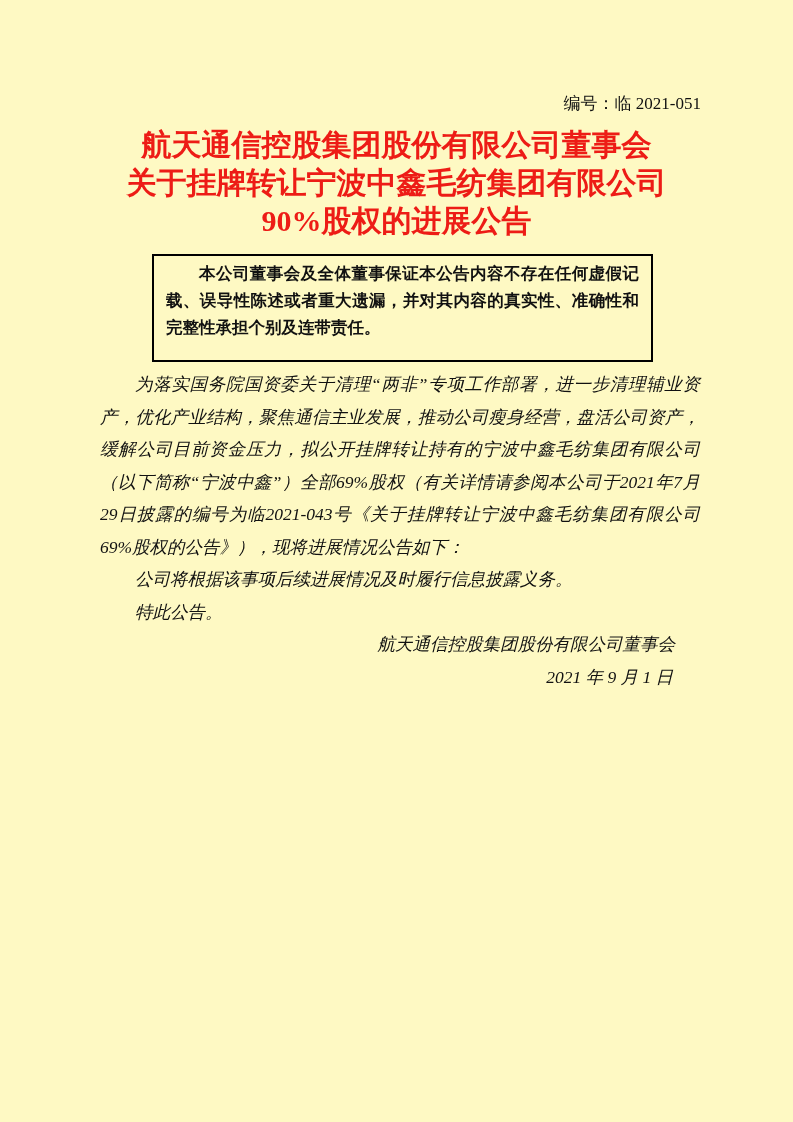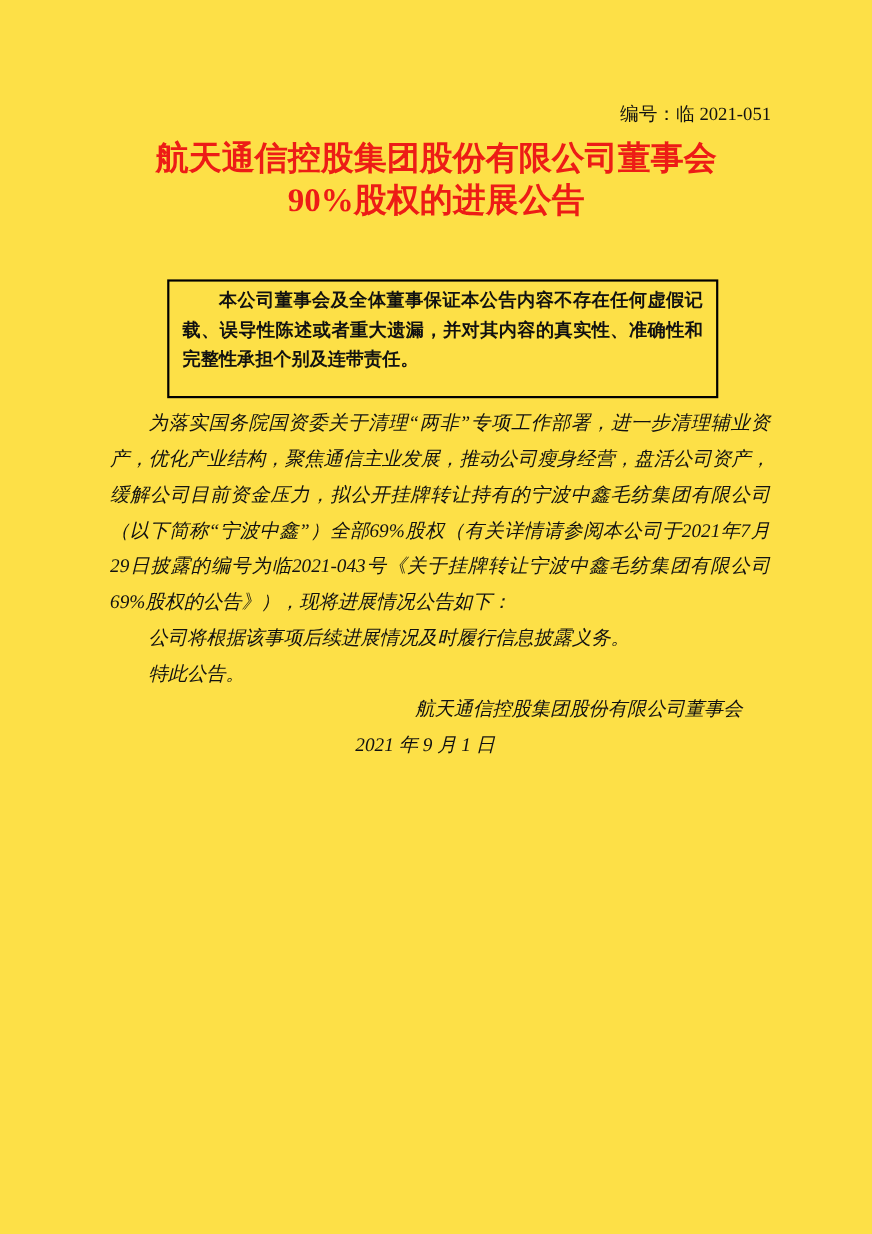--- a/index.html
+++ b/index.html
@@ -4,21 +4,21 @@
 <style>
   html, body {
     margin: 0;
     padding: 0;
     background: #ffffff;
   }
   .page {
     position: relative;
     width: 793px;
     height: 1122px;
-    background: #fde047;
+    background: #fef9c3;
     overflow: hidden;
     font-family: "Liberation Serif", "DejaVu Serif", serif;
     color: #111111;
   }
   .doc-number {
     position: absolute;
     top: 93px;
     right: 92px;
     font-size: 17px;
     line-height: 22px;
@@ -75,34 +75,35 @@
   .body-text p {
     margin: 0;
     text-indent: 2em;
   }
   .body-text p.signature {
     text-align: right;
     text-indent: 0;
     padding-right: 25px;
   }
   .body-text p.date {
-    text-align: center;
+    text-align: right;
     text-indent: 0;
     padding-right: 27px;
   }
 </style>
 </head>
 <body>
 
 <div class="page">
 
   <div class="doc-number">编号：临 2021-051</div>
 
   <h1 class="title">
     <span class="title-line">航天通信控股集团股份有限公司董事会</span>
+    <span class="title-line">关于挂牌转让宁波中鑫毛纺集团有限公司</span>
     <span class="title-line">90%股权的进展公告</span>
   </h1>
 
   <div class="disclaimer-box">
     <p>本公司董事会及全体董事保证本公告内容不存在任何虚假记载、误导性陈述或者重大遗漏，并对其内容的真实性、准确性和完整性承担个别及连带责任。</p>
   </div>
 
   <div class="body-text">
     <p class="para">为落实国务院国资委关于清理“两非”专项工作部署，进一步清理辅业资产，优化产业结构，聚焦通信主业发展，推动公司瘦身经营，盘活公司资产，缓解公司目前资金压力，拟公开挂牌转让持有的宁波中鑫毛纺集团有限公司（以下简称“宁波中鑫”）全部69%股权（有关详情请参阅本公司于2021年7月29日披露的编号为临2021-043号《关于挂牌转让宁波中鑫毛纺集团有限公司69%股权的公告》），现将进展情况公告如下：</p>
     <p class="para">公司将根据该事项后续进展情况及时履行信息披露义务。</p>

